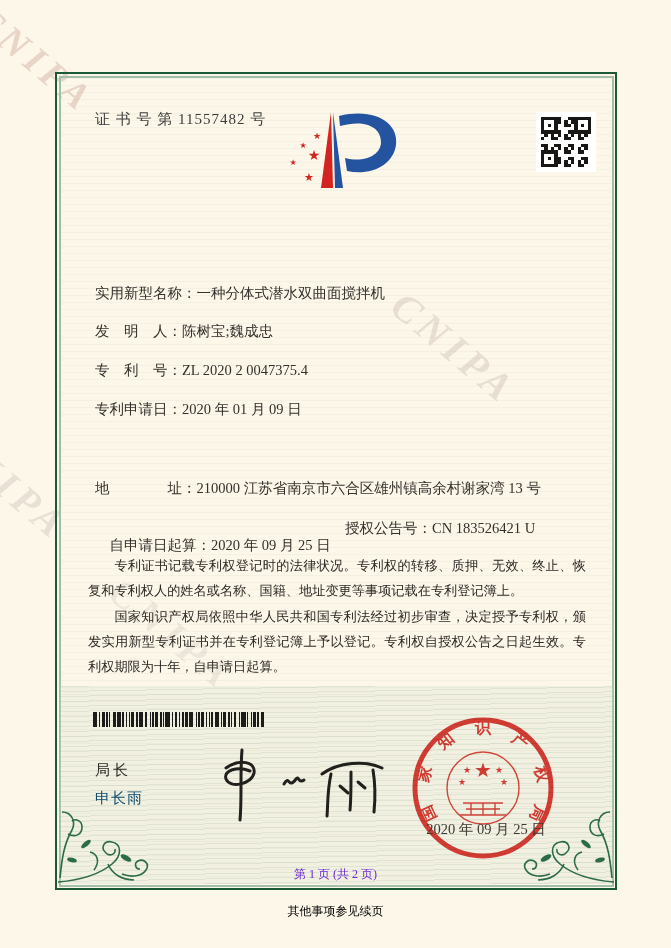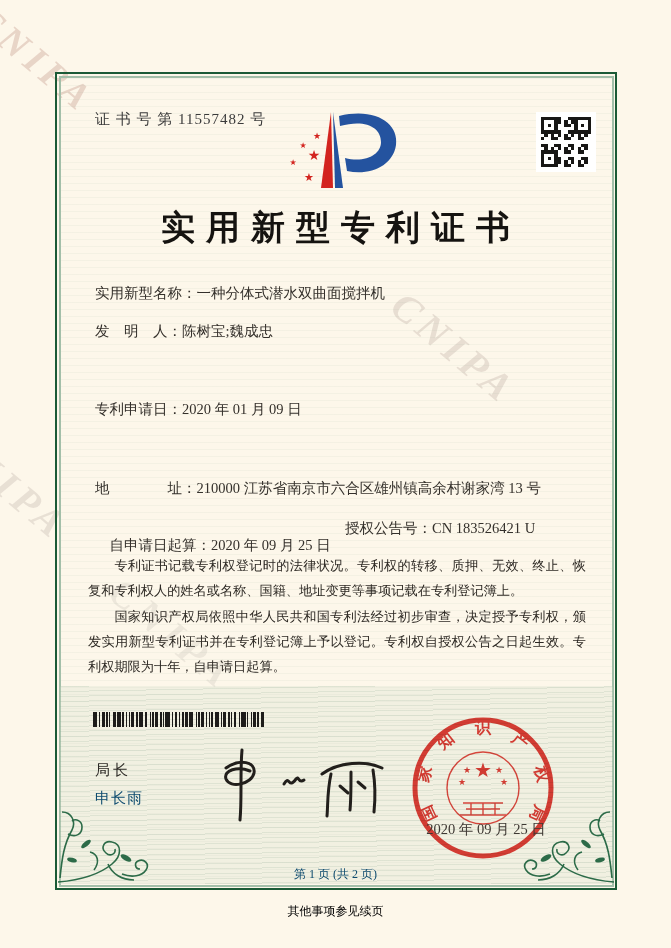--- a/index.html
+++ b/index.html
@@ -36,21 +36,21 @@
   .signer-title{position:absolute;left:95px;top:761px;font-size:15px;letter-spacing:3px;
                 color:#2a2723;z-index:3;}
   .signer-name{position:absolute;left:95px;top:789px;font-size:15px;letter-spacing:1px;
                color:#0c4a6e;z-index:3;}
   .signature{position:absolute;left:200px;top:744px;width:200px;height:80px;z-index:3;}
   .seal{position:absolute;left:405px;top:711px;width:156px;height:154px;z-index:4;
         opacity:0.92;mix-blend-mode:multiply;}
   .seal-date{position:absolute;left:418px;top:820px;width:136px;text-align:center;
              font-size:14.5px;color:#3e3833;z-index:5;white-space:pre;}
   .page-info{position:absolute;left:0;top:866px;width:671px;text-align:center;
-             font-size:12px;color:#0c4a6e;z-index:3;white-space:pre;}
+             font-size:12px;color:#6d28d9;z-index:3;white-space:pre;}
   .footer-note{position:absolute;left:0;top:903px;width:671px;text-align:center;
                font-size:12px;color:#000000;z-index:3;}
   .flourish{position:absolute;z-index:2;}
 </style>
 </head>
 <body>
 
 <div class="page">
 
   <div class="wm" style="left:-6px;top:-4px;font-size:38px;color:rgba(206,170,158,0.45);">CNIPA</div>
@@ -172,24 +172,24 @@
     <polygon points="49,8 39,84 51,84" fill="#d3241f"></polygon>
     <polygon points="51,8 53,84 61,84" fill="#24539f"></polygon>
     <path d="M57,12 C94,3 117,20 114,41 C111,62 88,72 65,67 L63,54 C83,59 99,51 99,38 C99,23 83,15 58,22 Z" fill="#24539f"></path>
     <text x="35" y="35" font-size="9" fill="#d3241f" text-anchor="middle">★</text>
     <text x="21" y="44" font-size="8" fill="#d3241f" text-anchor="middle">★</text>
     <text x="32" y="56" font-size="14" fill="#d3241f" text-anchor="middle">★</text>
     <text x="11" y="61" font-size="8" fill="#d3241f" text-anchor="middle">★</text>
     <text x="27" y="77" font-size="11" fill="#d3241f" text-anchor="middle">★</text>
   </svg>
 
-  <div class="title">实用新型专利证书</div>
 
   <div class="row" style="top:284px"><span class="lbl">实用新型名称：</span><span class="val">一种分体式潜水双曲面搅拌机</span></div>
   <div class="row" style="top:322px"><span class="lbl">发　明　人：</span><span class="val">陈树宝;魏成忠</span></div>
+  <div class="row" style="top:361px"><span class="lbl">专　利　号：</span><span class="val">ZL 2020 2 0047375.4</span></div>
   <div class="row" style="top:400px"><span class="lbl">专利申请日：</span><span class="val">2020 年 01 月 09 日</span></div>
   <div class="row" style="top:479px"><span class="lbl">地　　　　址：</span><span class="val">210000 江苏省南京市六合区雄州镇高余村谢家湾 13 号</span></div>
   <div class="row" style="top:519px">
     <span class="lbl">自申请日起算：</span><span class="val">2020 年 09 月 25 日</span>
     <span class="grant-no-group"><span class="lbl">授权公告号：</span><span class="val">CN 183526421 U</span></span>
   </div>
 
   <div class="notice">
     <p>专利证书记载专利权登记时的法律状况。专利权的转移、质押、无效、终止、恢复和专利权人的姓名或名称、国籍、地址变更等事项记载在专利登记簿上。</p>
     <p>国家知识产权局依照中华人民共和国专利法经过初步审查，决定授予专利权，颁发实用新型专利证书并在专利登记簿上予以登记。专利权自授权公告之日起生效。专利权期限为十年，自申请日起算。</p>

